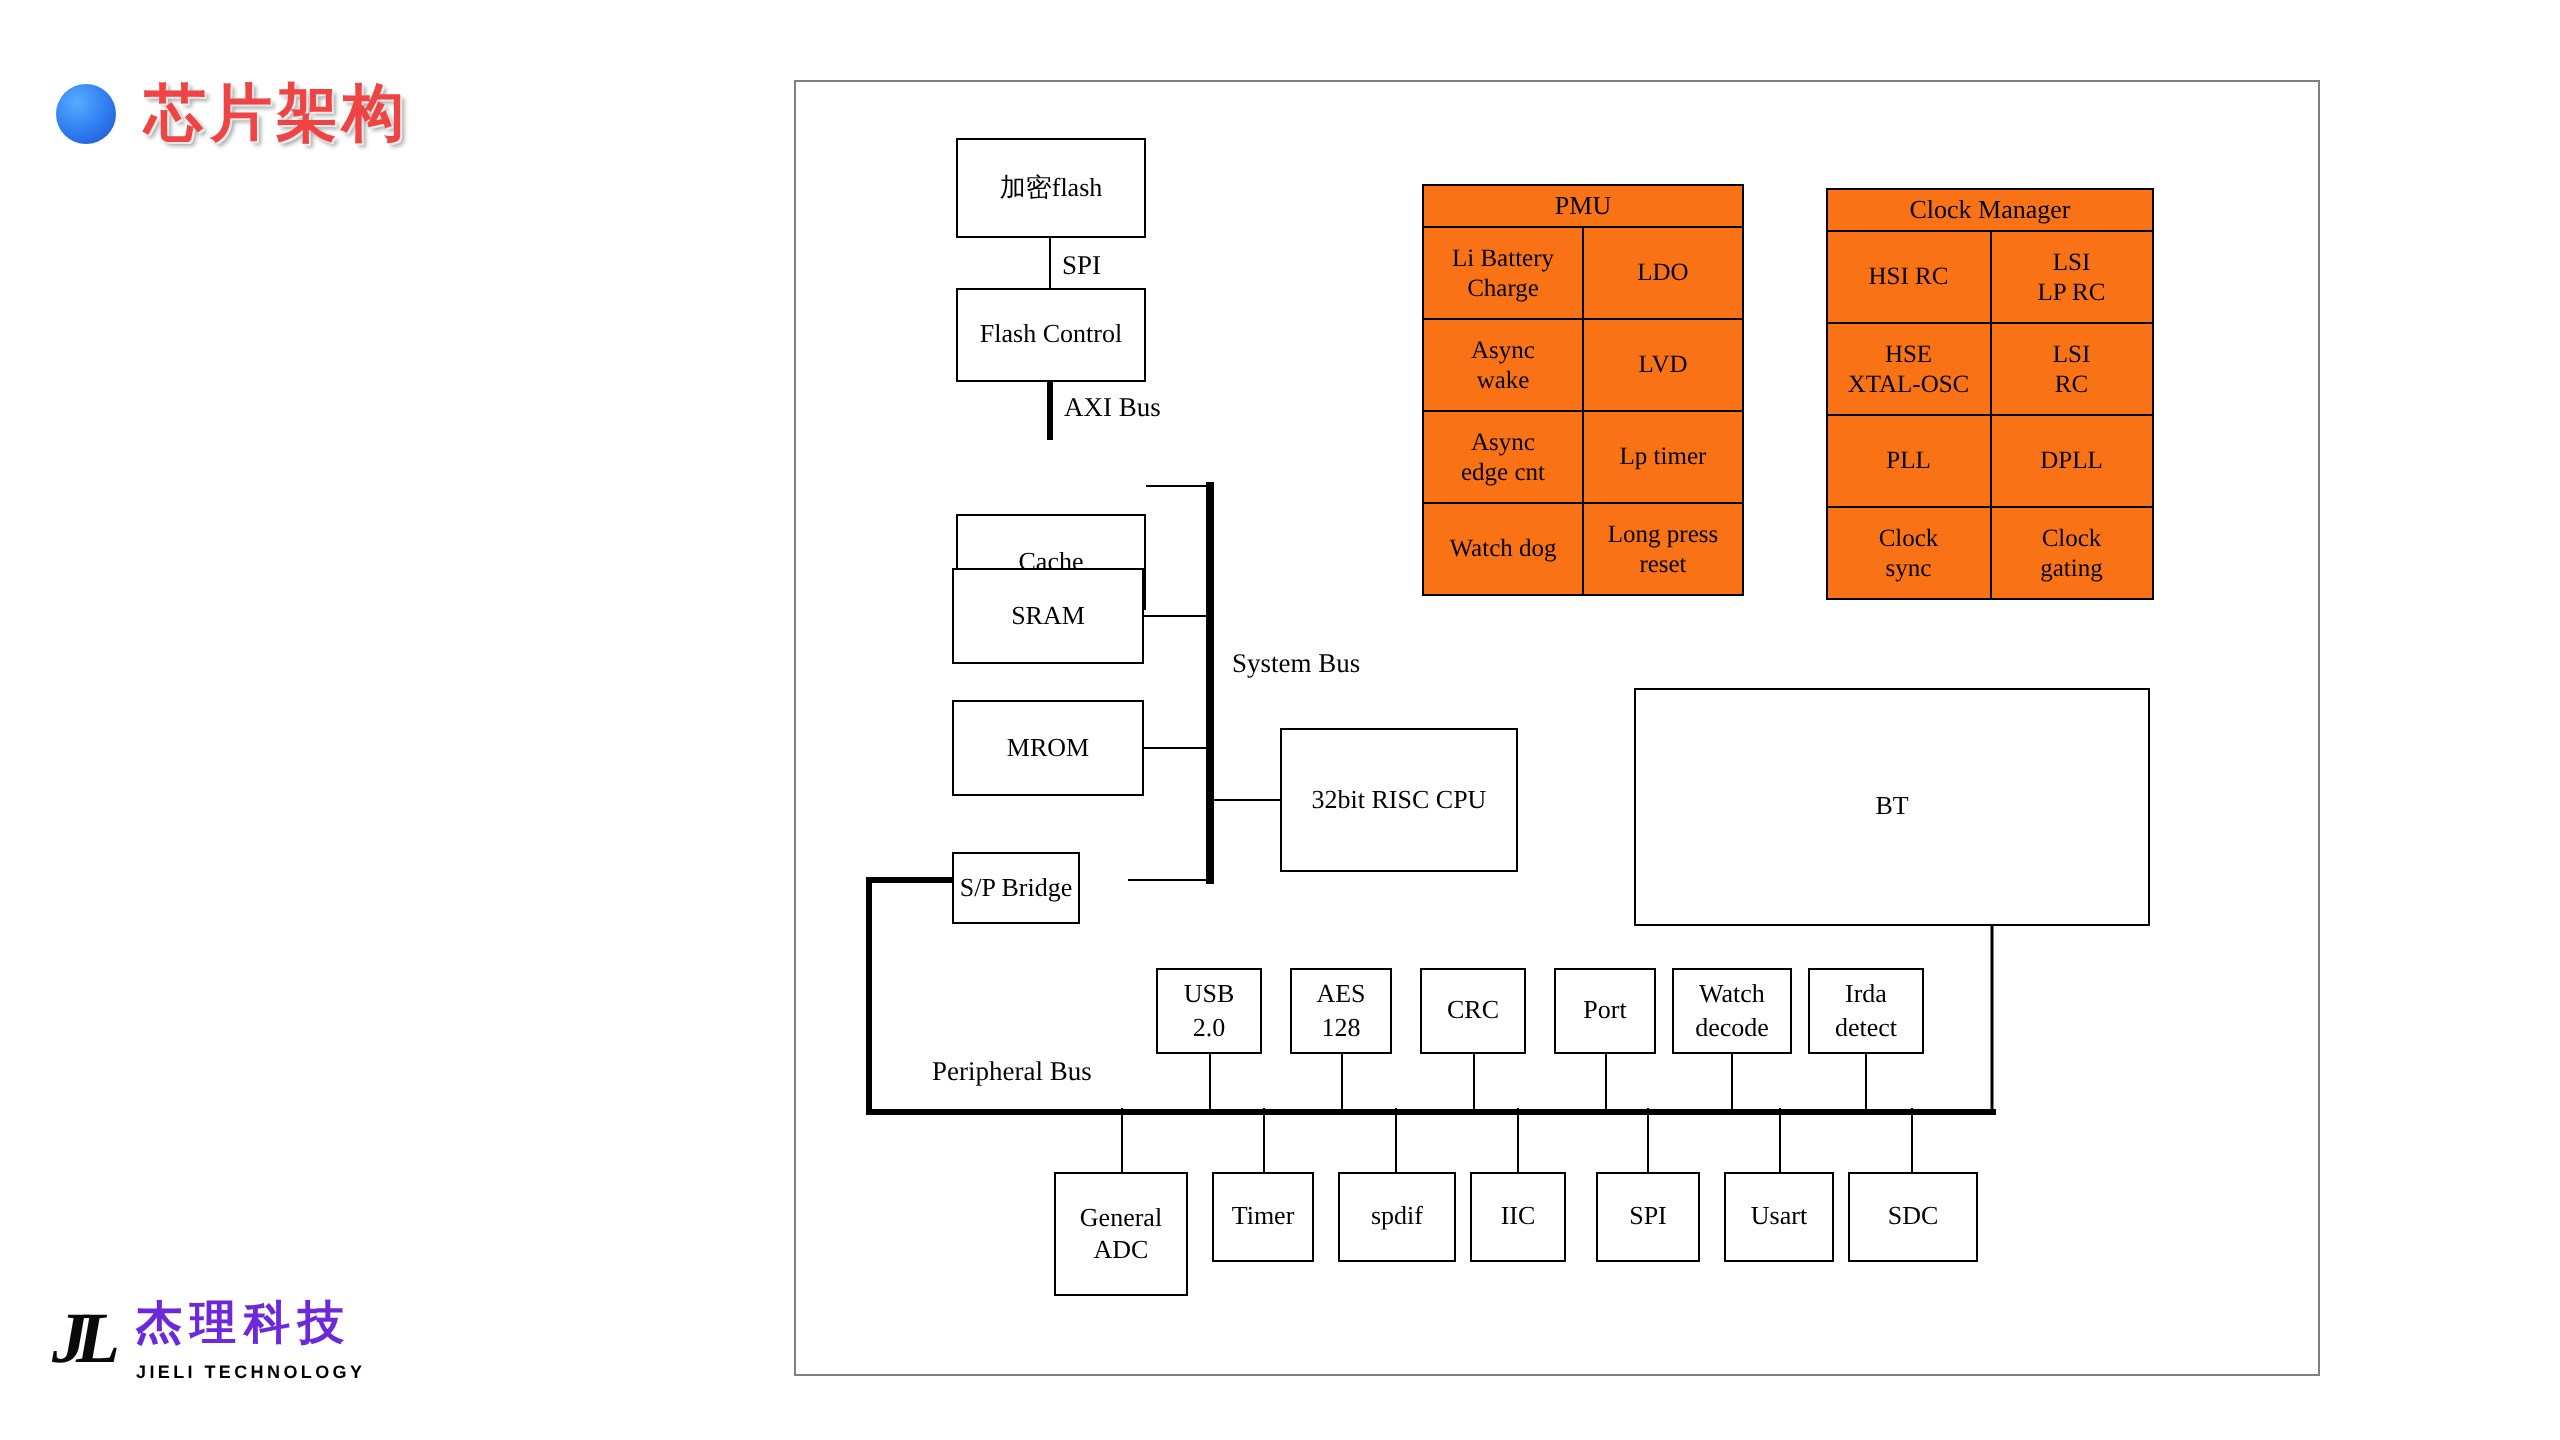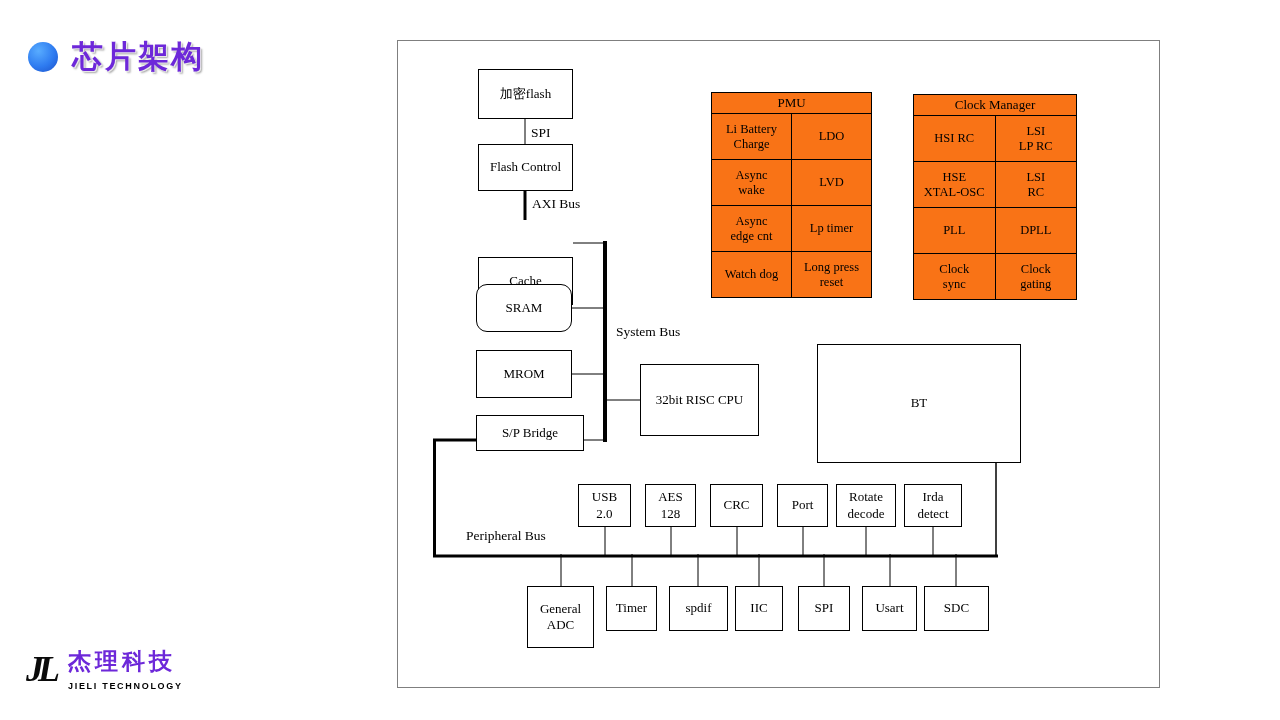--- a/index.html
+++ b/index.html
@@ -11,21 +11,21 @@
   }
   .slide { position: relative; width: 1280px; height: 720px; background: #fff; }
 
   
   .title-row { position: absolute; left: 28px; top: 36px; display: flex; align-items: center; gap: 14px; }
   .bullet {
     width: 30px; height: 30px; border-radius: 50%;
     background: radial-gradient(circle at 35% 30%, #58acff 0%, #2e7bf0 55%, #1b50c8 100%);
   }
   .page-title {
-    font-size: 31px; font-weight: bold; color: #6d28d9; letter-spacing: 2px;
+    font-size: 31px; font-weight: bold; color: #ef4444; letter-spacing: 2px;
     text-shadow: 1px 1px 0 #e9e9e9, 2px 2px 2px rgba(0,0,0,0.35);
   }
 
   
   .logo { position: absolute; left: 26px; top: 646px; display: flex; align-items: center; }
   .monogram {
     font-family: "Liberation Serif", serif; font-style: italic; font-weight: bold;
     font-size: 36px; letter-spacing: -6px; color: #0a0a0a; line-height: 1; padding-right: 14px;
   }
   .logo-text { display: flex; flex-direction: column; }
@@ -45,25 +45,25 @@
     display: flex; align-items: center; justify-content: center;
     text-align: center; white-space: pre-line;
     font-size: 13px; line-height: 1.25;
   }
   .bus-label { position: absolute; font-size: 13.5px; background: transparent; }
 
   
   .b-encflash { left: 80px;  top: 28px;  width: 95px;  height: 50px; }
   .b-flashctl { left: 80px;  top: 103px; width: 95px;  height: 47px; }
   .b-cache    { left: 80px;  top: 178px; width: 95px;  height: 48px; margin-top: 38px; }
-  .b-sram     { left: 78px;  top: 243px; width: 96px;  height: 48px; border-radius: 11px; }
+  .b-sram     { left: 78px;  top: 243px; width: 96px;  height: 48px; }
   .b-mrom     { left: 78px;  top: 309px; width: 96px;  height: 48px; }
-  .b-spbridge { left: 78px;  top: 374px; width: 108px;  height: 36px; }
+  .b-spbridge { left: 78px;  top: 385px; width: 64px;  height: 36px; }
   .b-cpu      { left: 242px; top: 323px; width: 119px; height: 72px; }
-  .b-bt       { left: 419px; top: 303px; width: 204px; height: 119px; }
+  .b-bt       { left: 419px; top: 303px; width: 258px; height: 119px; }
 
   .p-usb    { left: 180px; top: 443px; width: 53px; height: 43px; }
   .p-aes    { left: 247px; top: 443px; width: 51px; height: 43px; }
   .p-crc    { left: 312px; top: 443px; width: 53px; height: 43px; }
   .p-port   { left: 379px; top: 443px; width: 51px; height: 43px; }
   .p-rotate { left: 438px; top: 443px; width: 60px; height: 43px; }
   .p-irda   { left: 506px; top: 443px; width: 58px; height: 43px; }
 
   .p-adc   { left: 129px; top: 545px; width: 67px; height: 62px; }
   .p-timer { left: 208px; top: 545px; width: 51px; height: 45px; }
@@ -210,21 +210,21 @@
       </tr>
     </tbody>
       </table>
 
     <div class="block p-usb">USB
 2.0</div>
     <div class="block p-aes">AES
 128</div>
     <div class="block p-crc">CRC</div>
     <div class="block p-port">Port</div>
-    <div class="block p-rotate">Rotate
+    <div class="block p-rotate">Watch
 decode</div>
     <div class="block p-irda">Irda
 detect</div>
 
     <div class="block p-adc">General
 ADC</div>
     <div class="block p-timer">Timer</div>
     <div class="block p-spdif">spdif</div>
     <div class="block p-iic">IIC</div>
     <div class="block p-spi">SPI</div>

